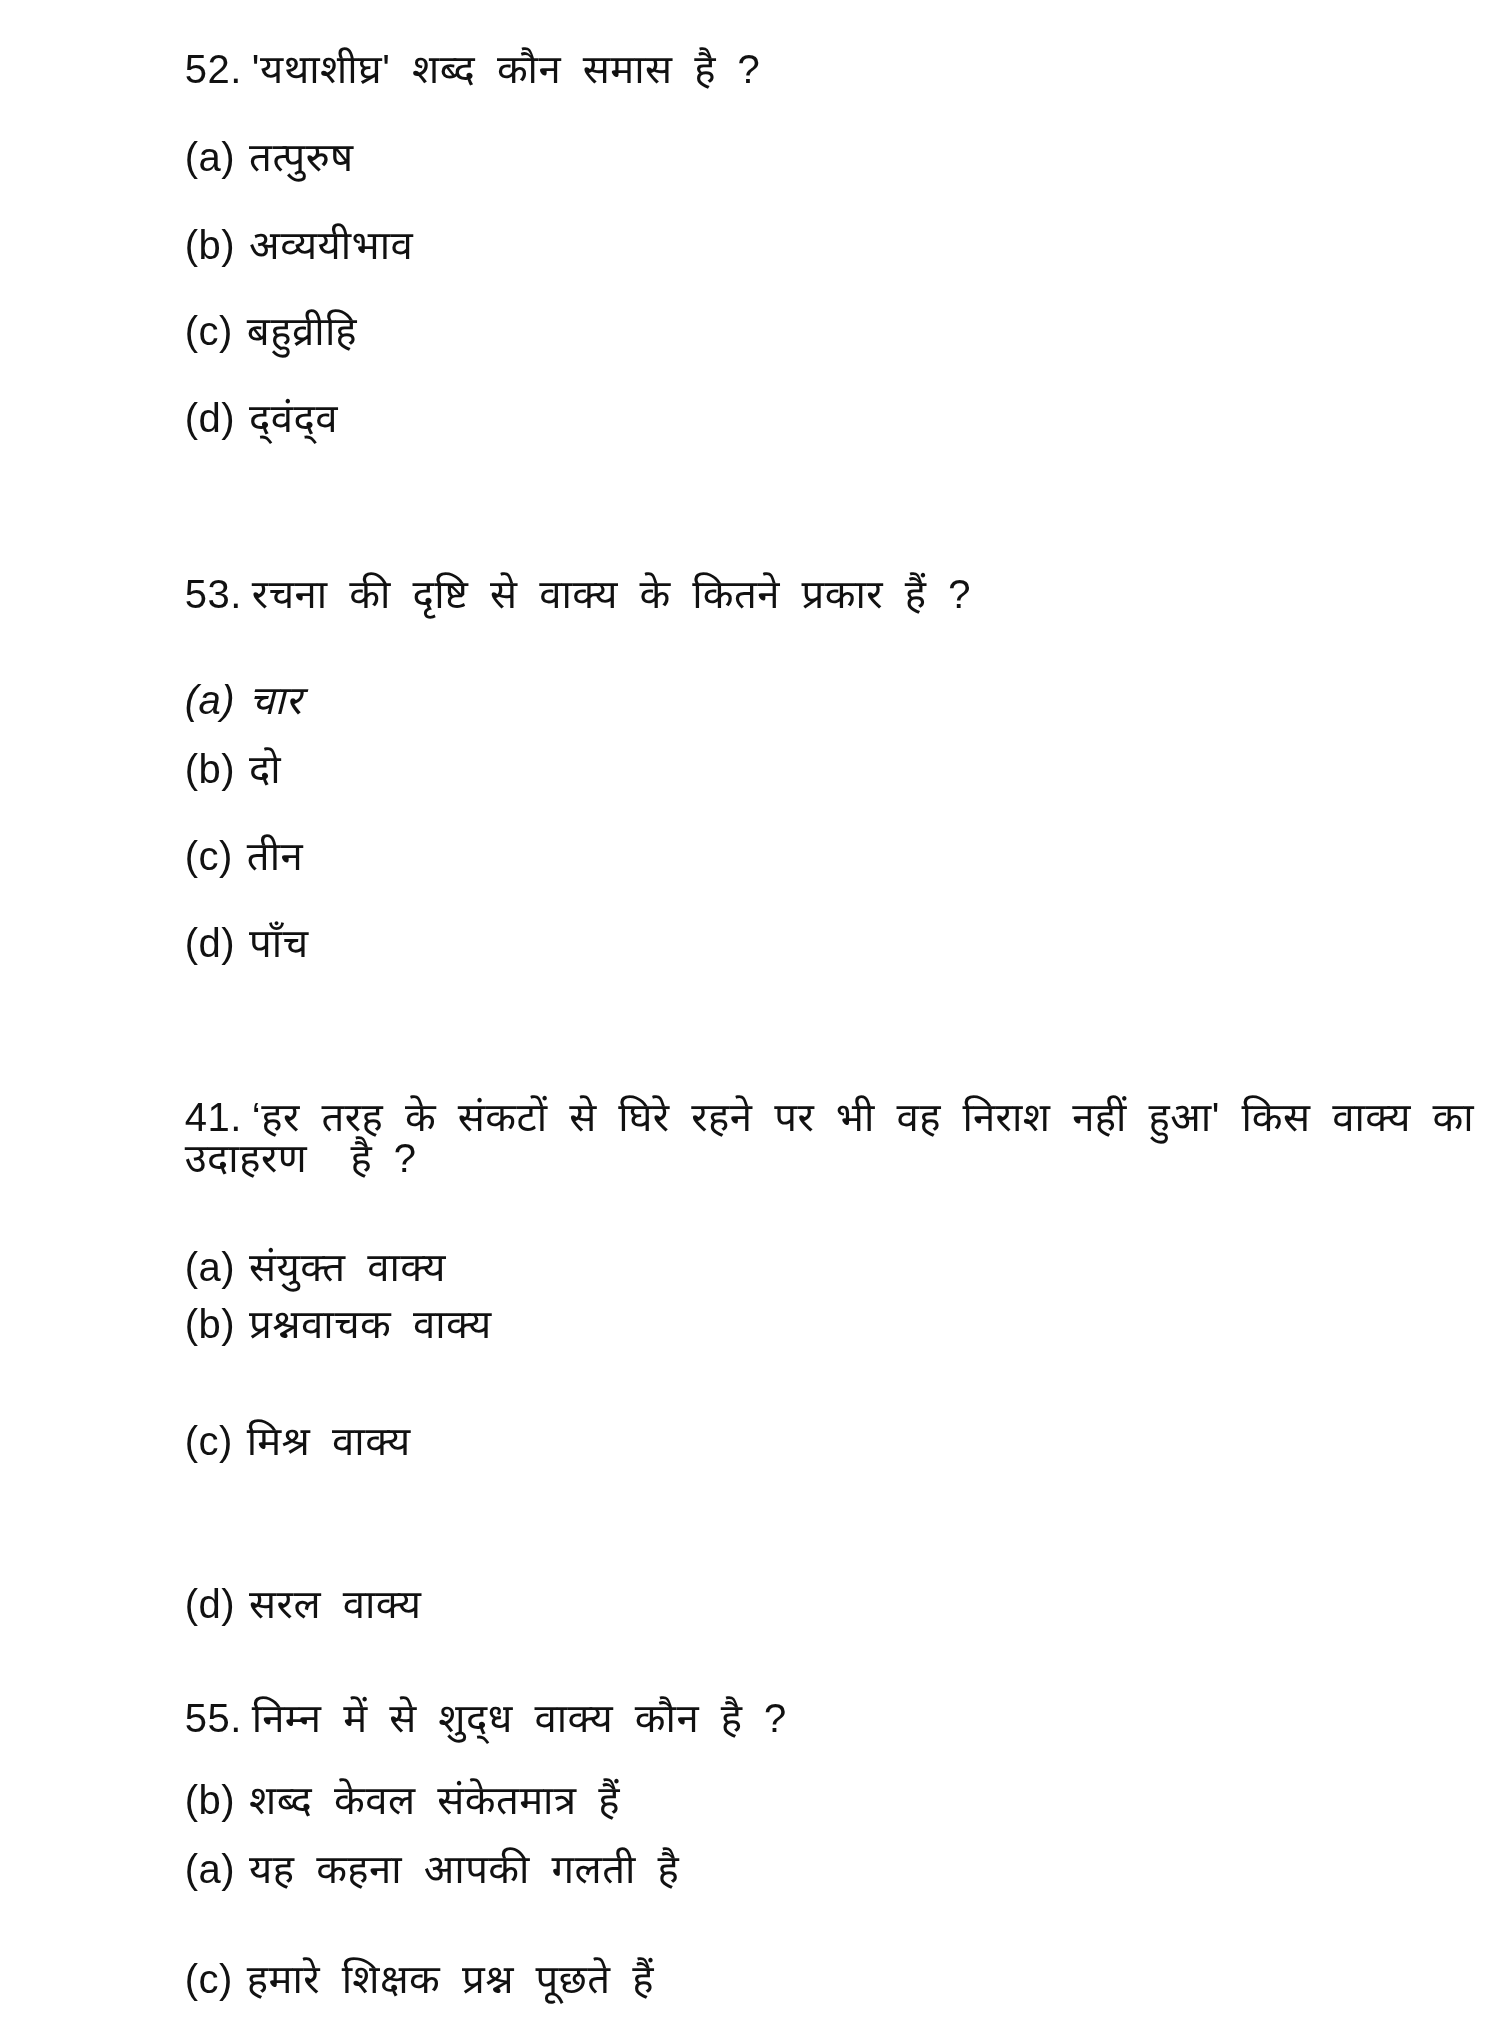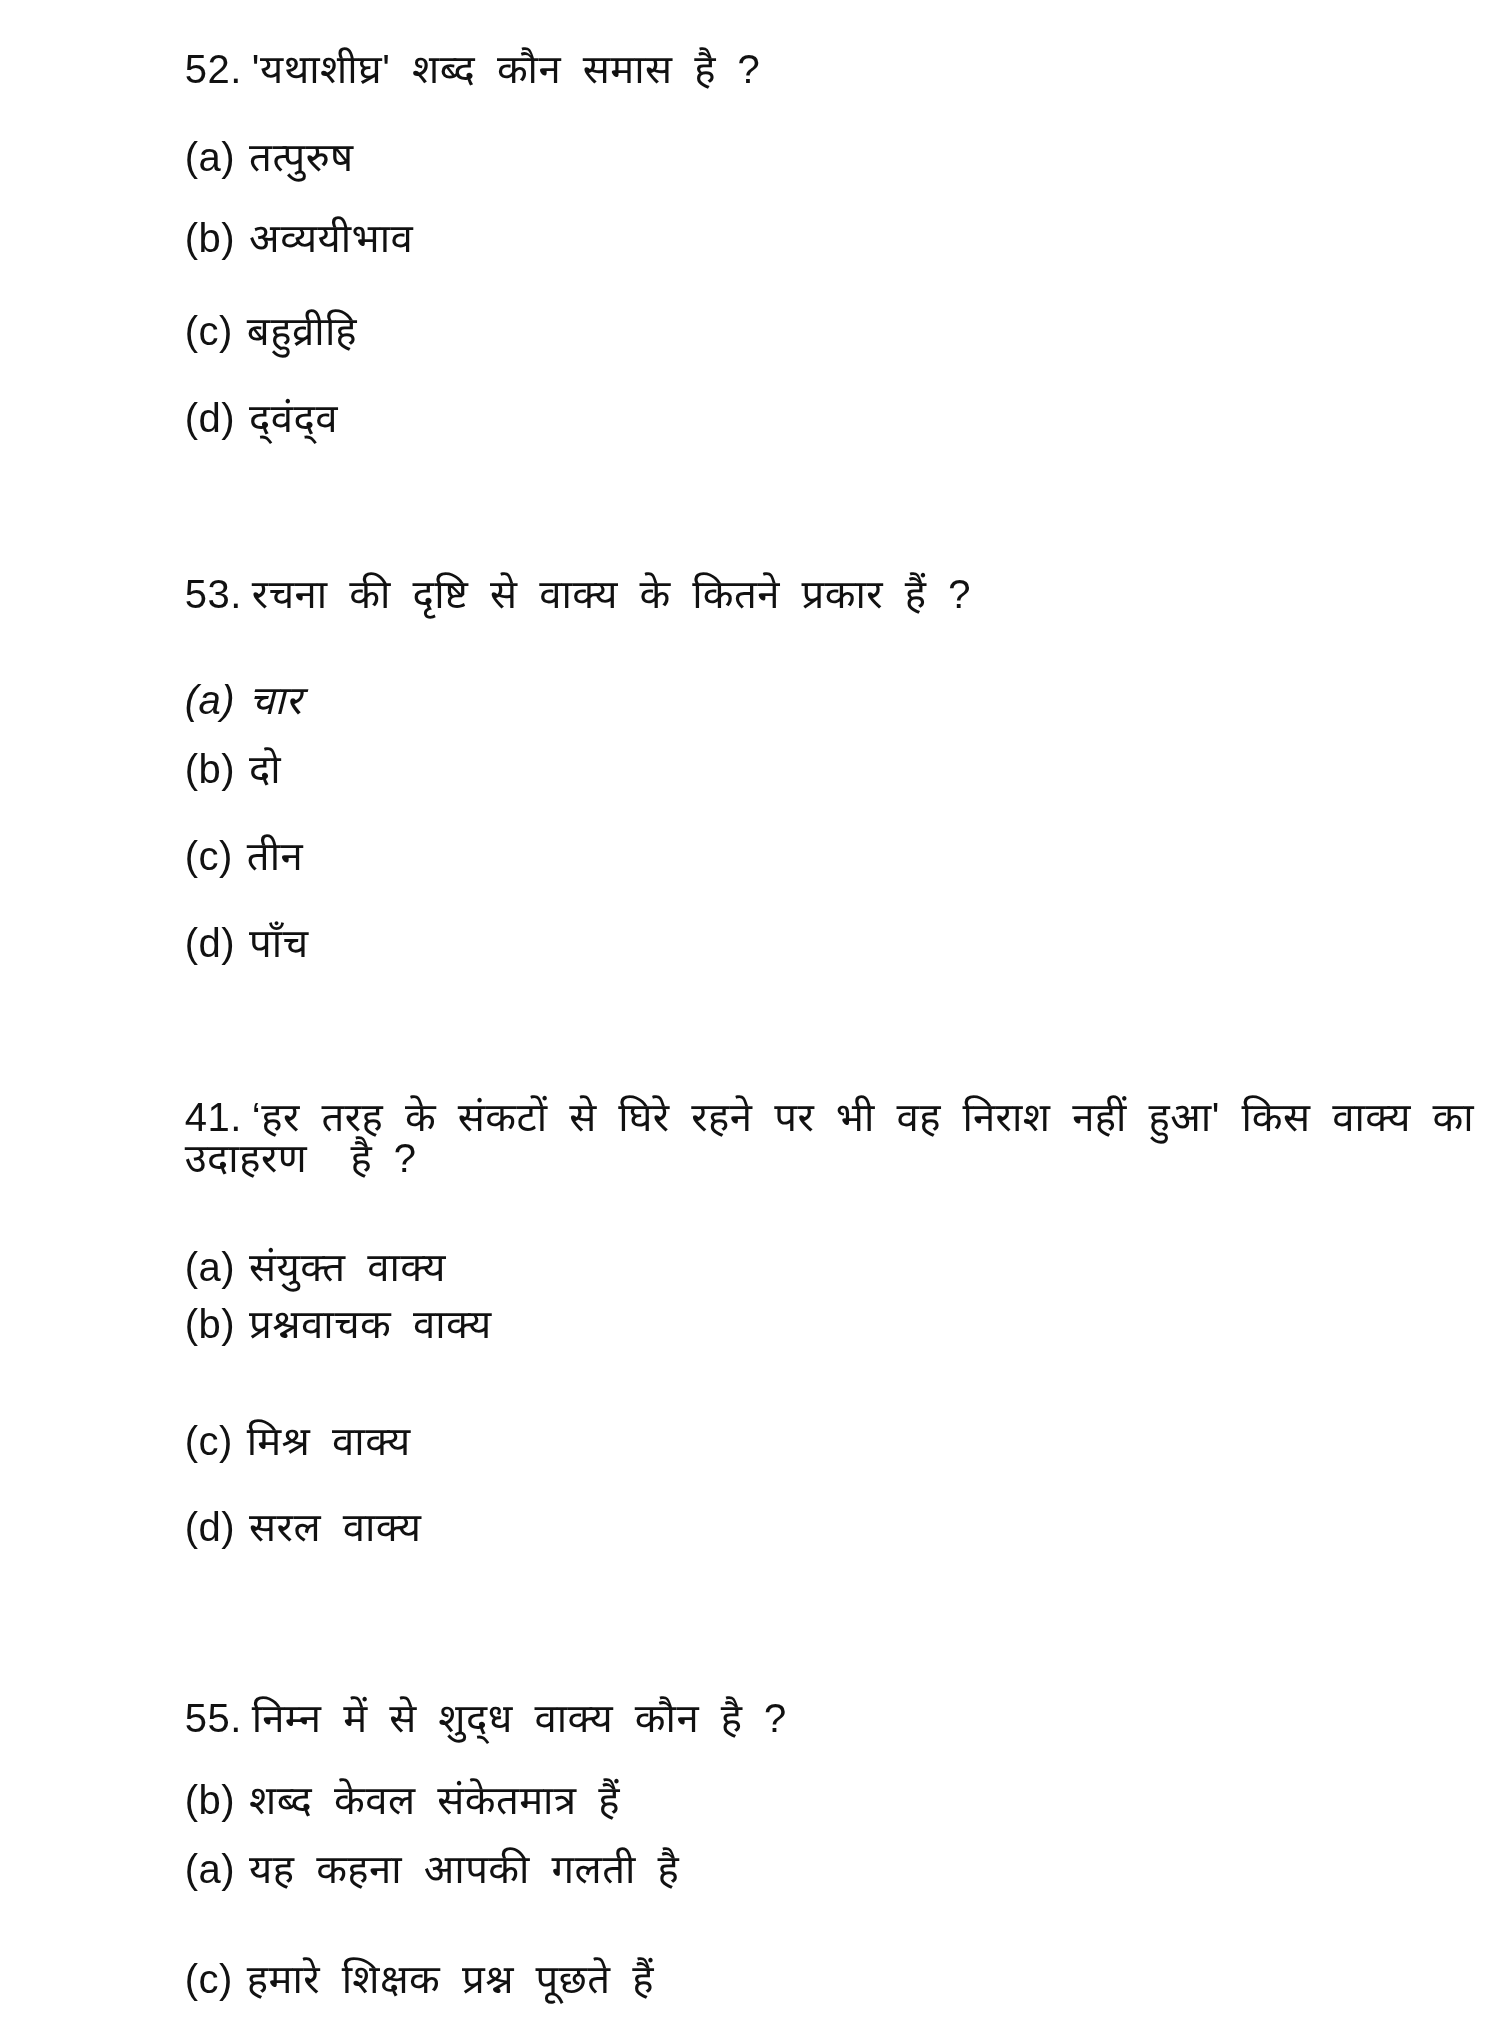--- a/index.html
+++ b/index.html
@@ -45,21 +45,21 @@
 
 <div class="page">
 
   <div>
     <div class="line" style="top:-3px;">
       <span class="q-num">52.</span><span>'यथाशीघ्र' शब्द कौन समास है ?</span>
     </div>
     <div class="line" style="top:85px;">
       <span class="opt-label">(a)</span><span>तत्पुरुष</span>
     </div>
-    <div class="line" style="top:166px;">
+    <div class="line" style="top:173px;">
       <span class="opt-label">(b)</span><span>अव्ययीभाव</span>
     </div>
     <div class="line" style="top:259px;">
       <span class="opt-label">(c)</span><span>बहुव्रीहि</span>
     </div>
     <div class="line" style="top:346px;">
       <span class="opt-label">(d)</span><span>द्‌वंद्‌व</span>
     </div>
   </div>
 
@@ -90,21 +90,21 @@
     </div>
     <div class="line" style="top:1195px;">
       <span class="opt-label">(a)</span><span>संयुक्त वाक्य</span>
     </div>
     <div class="line" style="top:1252px;">
       <span class="opt-label">(b)</span><span>प्रश्नवाचक वाक्य</span>
     </div>
     <div class="line" style="top:1369px;">
       <span class="opt-label">(c)</span><span>मिश्र वाक्य</span>
     </div>
-    <div class="line" style="top:1455px;">
+    <div class="line" style="top:1532px;">
       <span class="opt-label">(d)</span><span>सरल वाक्य</span>
     </div>
   </div>
 
   <div>
     <div class="line" style="top:1646px;">
       <span class="q-num">55.</span><span>निम्न में से शुद्‌ध वाक्य कौन है ?</span>
     </div>
     <div class="line" style="top:1797px;">
       <span class="opt-label">(a)</span><span>यह कहना आपकी गलती है</span>

